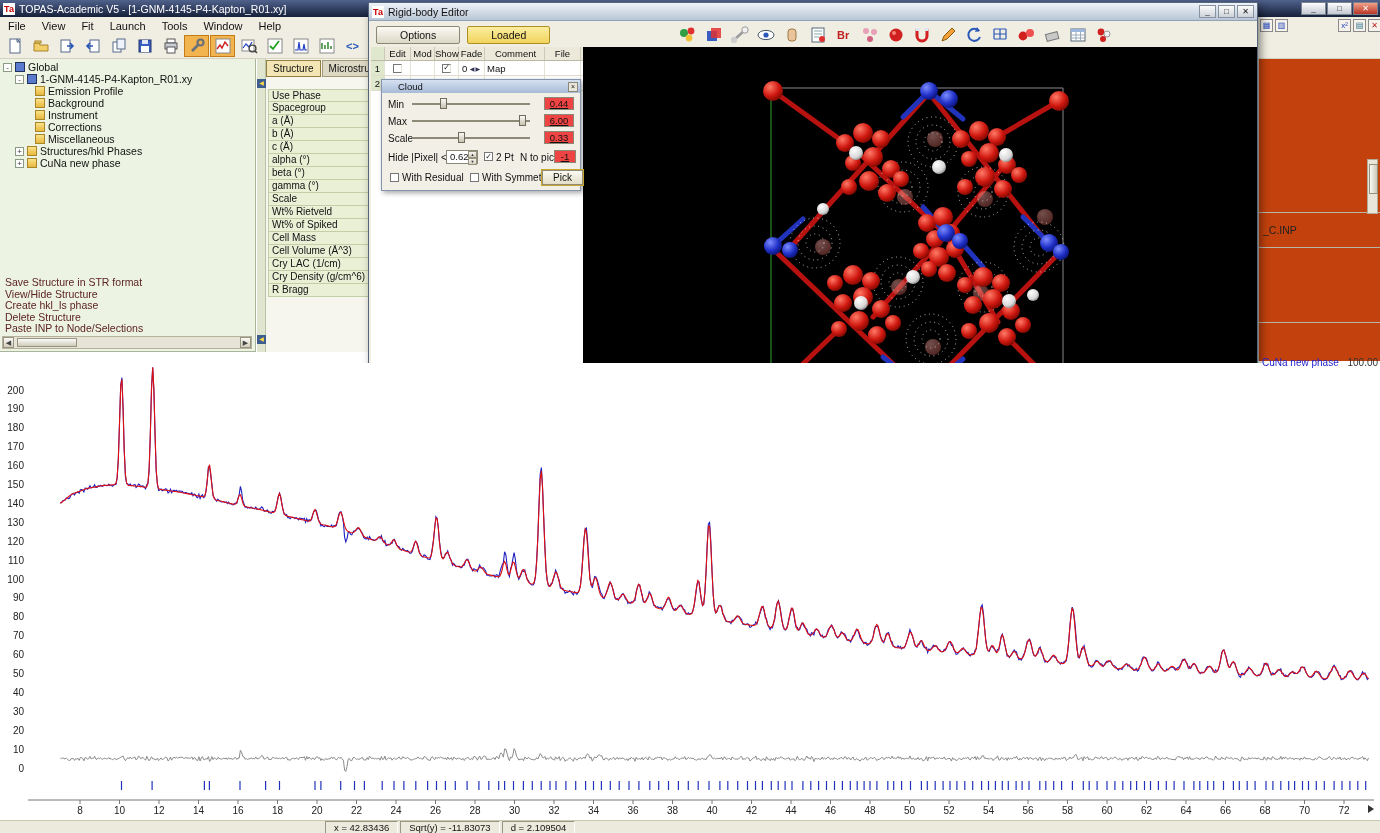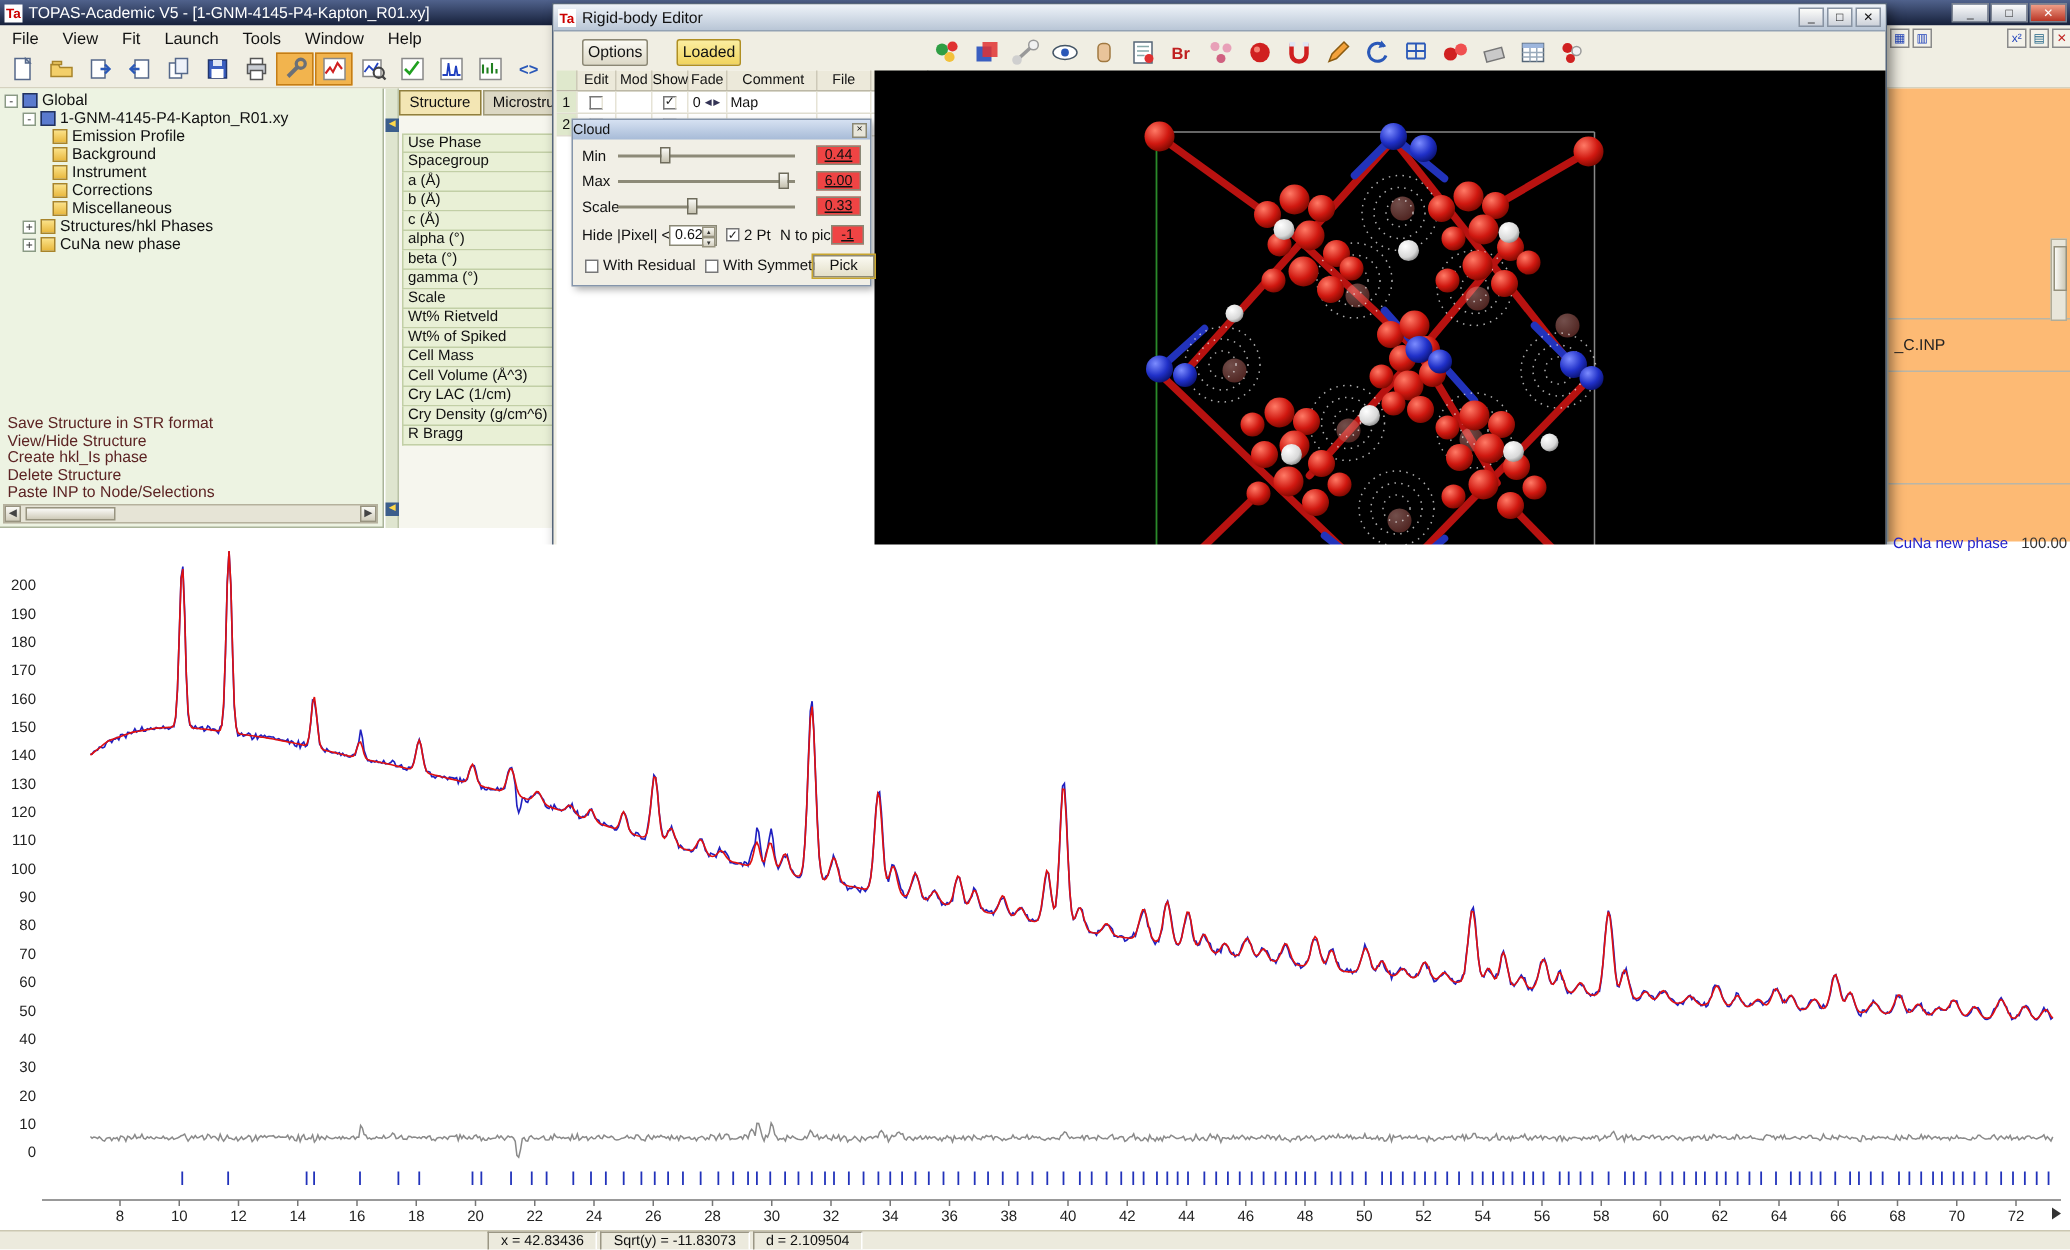--- a/index.html
+++ b/index.html
@@ -47,50 +47,50 @@
   .prow{width:102px;height:13px;line-height:12px;font-size:10px;background:#e9f0d6;border:1px solid #c2cfa6;border-top:none;padding-left:3px;box-sizing:border-box;white-space:nowrap;overflow:hidden;}
   .prow:first-child{border-top:1px solid #c2cfa6;}
 
   
   .editor{position:absolute;left:368px;top:2px;width:890px;height:459px;background:#f0eee3;border:1px solid #55657a;box-shadow:3px 4px 8px rgba(0,0,0,0.45);box-sizing:border-box;}
   .ed-title{position:absolute;left:0;top:0;width:100%;height:18px;background:linear-gradient(#eef3f9,#b9c6d6);display:flex;align-items:center;padding-left:3px;border-bottom:1px solid #93a2b4;box-sizing:border-box;}
   .ed-title .app-icon{background:#fff;color:#c00;}
   .ed-controls{position:absolute;right:3px;top:2px;display:flex;gap:2px;}
   .ed-btn{width:17px;height:13px;background:linear-gradient(#fcfcfa,#cdd2da);border:1px solid #8893a2;font-size:8px;line-height:11px;text-align:center;box-sizing:border-box;}
   .ed-toolbar{position:absolute;left:0;top:19px;width:100%;height:25px;display:flex;align-items:center;}
-  .opt-btn{margin-left:19px;padding:2px 3px;font-size:10.5px;background:linear-gradient(#fbfaf4,#dcd8c6);border:1px solid #8b8774;border-radius:2px;text-align:center;}
+  .opt-btn{margin-left:7px;padding:2px 23px;font-size:10.5px;background:linear-gradient(#fbfaf4,#dcd8c6);border:1px solid #8b8774;border-radius:2px;text-align:center;}
   .opt-btn.loaded{background:linear-gradient(#fbeda0,#f1d45e);border:1px solid #b08f22;}
   .ed-ic{width:26px;height:22px;display:flex;align-items:center;justify-content:flex-start;}
   .ed-grid{position:absolute;left:2px;top:44px;width:248px;height:412px;background:#fff;border-right:1px solid #a7a392;box-sizing:border-box;font-size:9.5px;}
   .g-head{display:flex;height:13px;background:#ece9da;border-bottom:1px solid #bcb8a6;}
   .g-head div{border-right:1px solid #cdc9b8;line-height:13px;text-align:center;box-sizing:border-box;}
   .g-row{display:flex;height:14px;border-bottom:1px solid #e0ddd0;}
   .g-row div{border-right:1px solid #e6e3d6;display:flex;align-items:center;justify-content:center;box-sizing:border-box;}
   .c-num{width:14px;background:#dfe8cc;}
   .c-edit{width:26px;} .c-mod{width:24px;} .c-show{width:24px;} .c-fade{width:26px;} .c-com{width:60px;justify-content:flex-start!important;padding-left:2px;} .c-file{width:36px;}
   .chk{width:9px;height:9px;border:1px solid #777;background:#fff;font-size:8px;line-height:8px;text-align:center;color:#222;box-sizing:border-box;}
   .spin-lr{font-size:6px;color:#335;letter-spacing:1px;}
 
   .cloud{position:absolute;left:12px;top:76px;width:200px;height:112px;background:#f1efe6;border:1px solid #8595ab;box-shadow:2px 2px 5px rgba(0,0,0,0.35);box-sizing:border-box;z-index:5;font-size:10px;}
-  .cloud-title{height:13px;background:linear-gradient(#d6e1f2,#a7bbd7);display:flex;align-items:center;padding-left:0;font-size:9.5px;}
+  .cloud-title{height:13px;background:linear-gradient(#d6e1f2,#a7bbd7);display:flex;align-items:center;padding-left:16px;font-size:9.5px;}
   .cloud-close{position:absolute;right:2px;top:2px;width:10px;height:10px;background:#e8e6da;border:1px solid #8a8876;font-size:7px;line-height:8px;text-align:center;box-sizing:border-box;}
   .c-lab{position:absolute;font-size:10px;}
   .slider{position:absolute;width:118px;height:12px;}
   .slider .track{position:absolute;left:0;right:0;top:5px;height:2px;background:#8d8a78;}
   .slider .thumb{position:absolute;top:0px;width:7px;height:11px;background:linear-gradient(#fafaf6,#c6c2b0);border:1px solid #6f6c5c;box-sizing:border-box;}
   .vbox{position:absolute;width:30px;height:13px;background:#ef4444;border:1px solid #8a8876;font-size:9.5px;line-height:12px;text-align:center;box-sizing:border-box;text-decoration:underline;}
   .spinbox{position:absolute;width:32px;height:14px;background:#fff;border:1px solid #8a8876;box-sizing:border-box;font-size:9.5px;line-height:12px;padding-left:3px;}
   .spin-ud{position:absolute;right:0;top:0;width:9px;height:12px;display:flex;flex-direction:column;}
   .spin-ud div{flex:1;background:linear-gradient(#f6f5ef,#d4d0c0);border:1px solid #97937f;font-size:4px;line-height:5px;text-align:center;box-sizing:border-box;color:#333;}
   .pick-btn{position:absolute;padding:1px 10px;background:linear-gradient(#fbfaf2,#e3dfc9);border:1px solid #8f8b76;outline:1px solid #c9a62e;font-size:10px;}
 
   .viewport{position:absolute;left:214px;top:44px;width:674px;height:413px;background:#000;}
 
   
-  .right-panel{position:absolute;left:1258px;top:59px;width:122px;height:302px;background:#fdba74;border-left:1px solid #c9c5b4;box-sizing:border-box;}
+  .right-panel{position:absolute;left:1258px;top:59px;width:122px;height:302px;background:#c2410c;border-left:1px solid #c9c5b4;box-sizing:border-box;}
   .rline{position:absolute;left:0;width:122px;height:1px;background:#b9b6a8;}
   .inp-label{position:absolute;left:4px;top:165px;font-size:10.5px;color:#222;}
   .vscroll{position:absolute;right:2px;top:100px;width:11px;height:55px;background:#e8e6da;border:1px solid #b0ac98;box-sizing:border-box;}
   .vthumb{position:absolute;left:1px;top:4px;width:7px;height:28px;background:linear-gradient(90deg,#fafaf6,#ccc8b6);border:1px solid #94907c;}
 
   .dock-icons{position:absolute;display:flex;gap:2px;}
   .dock-ic{width:13px;height:13px;box-sizing:border-box;border:1px solid #8a8a8a;font-size:8px;line-height:11px;text-align:center;background:#f4f2ea;}
 
   
   .chart-wrap{position:absolute;left:0;top:363px;width:1380px;height:457px;background:#fff;}

